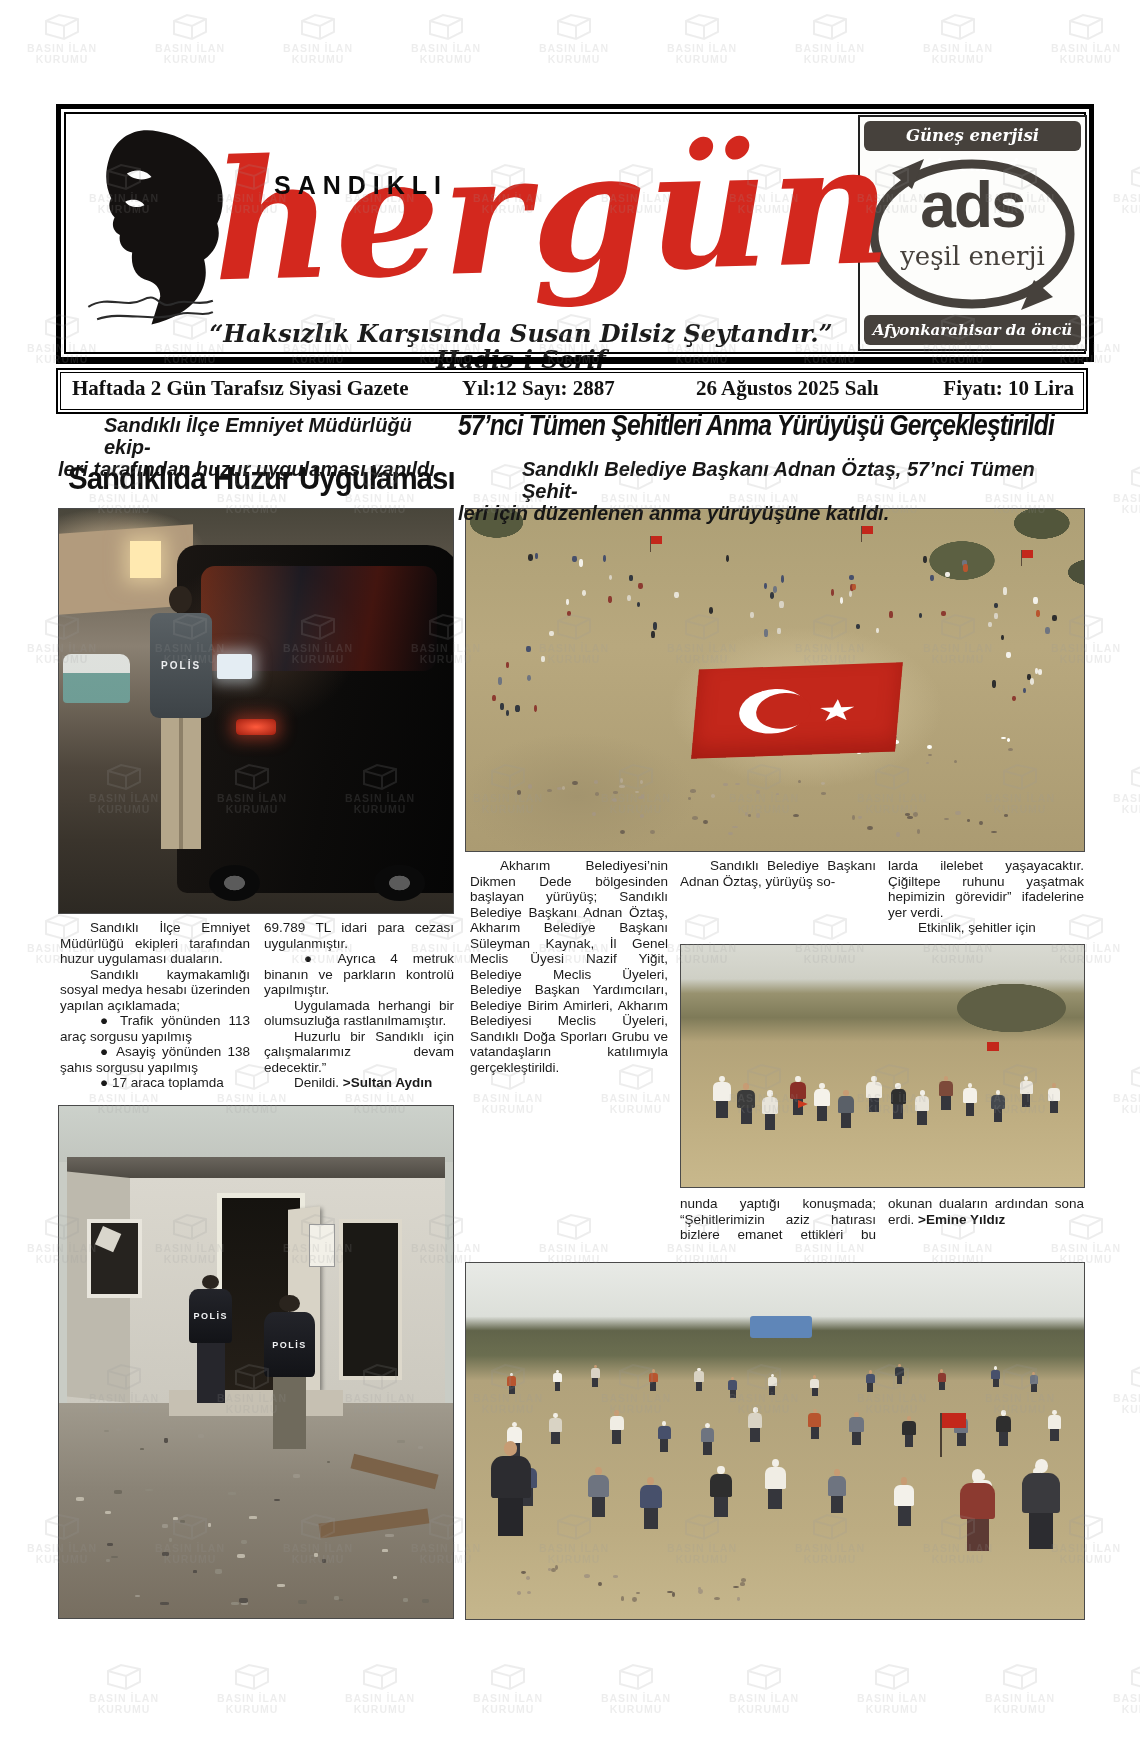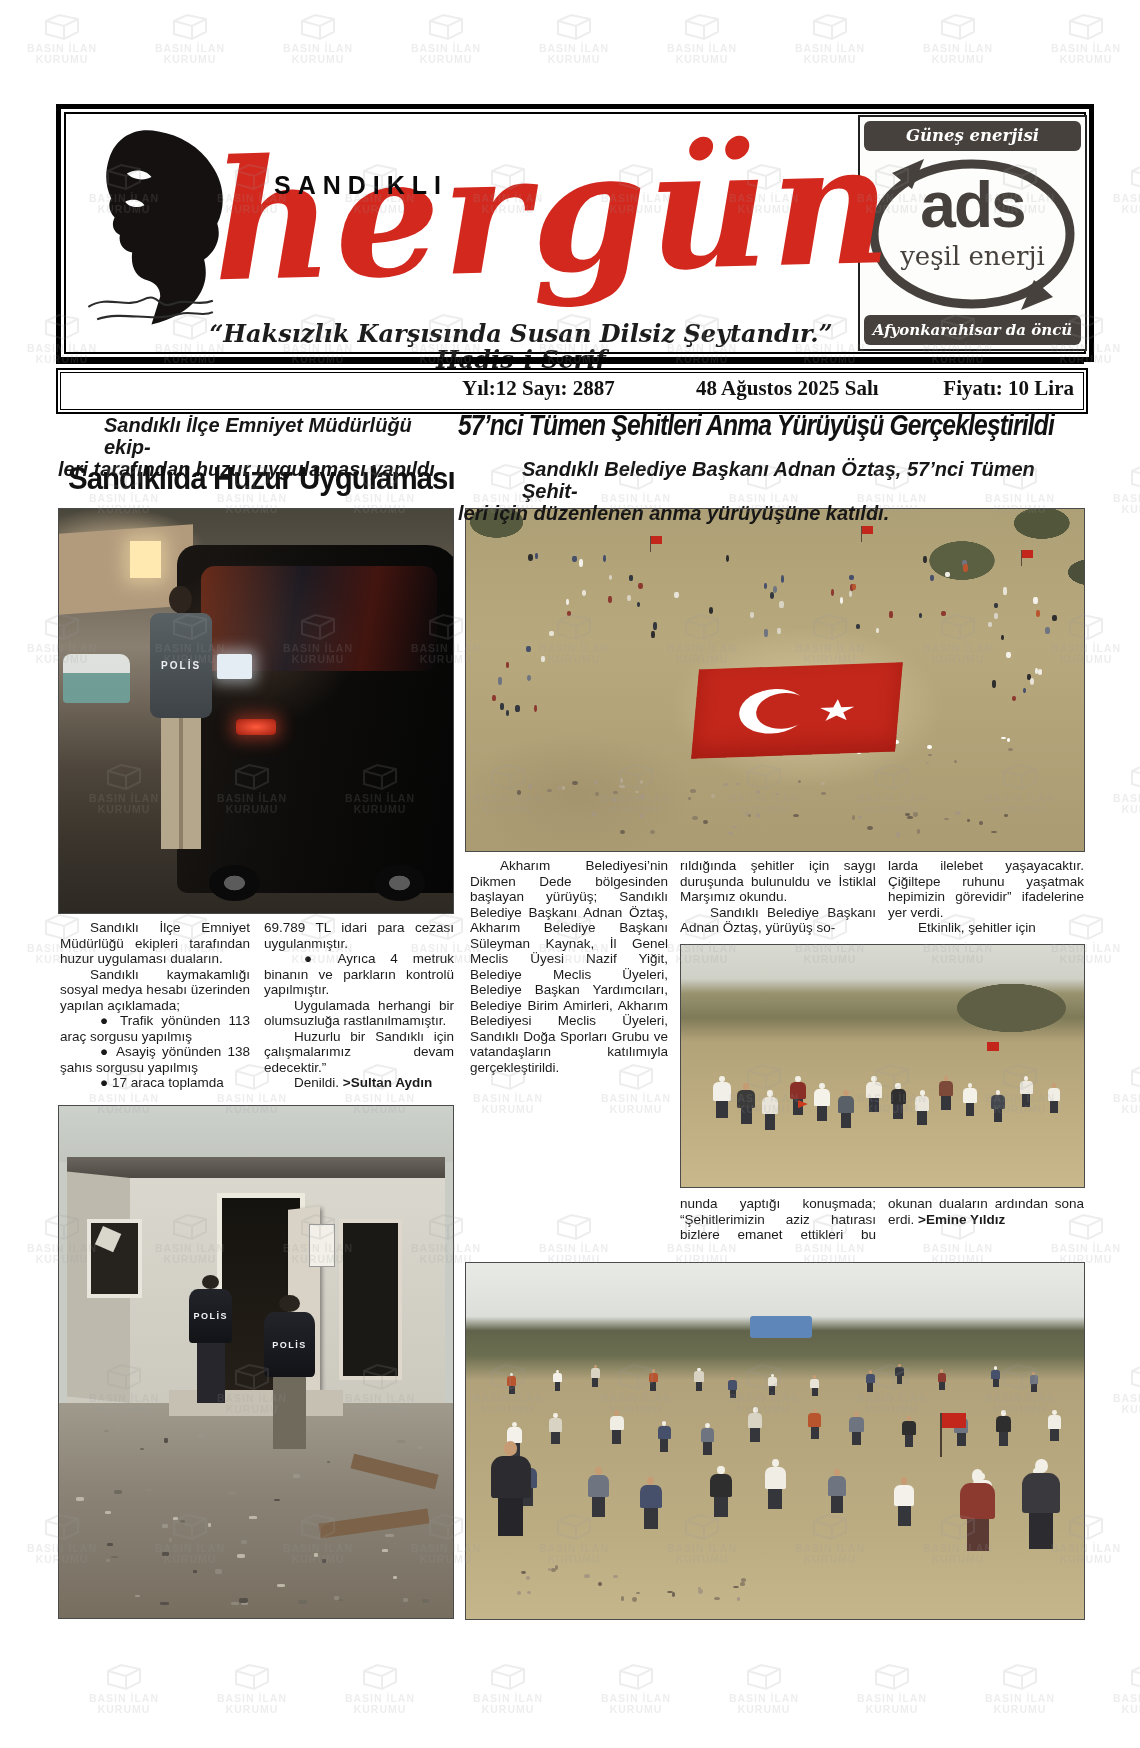--- a/index.html
+++ b/index.html
@@ -176,22 +176,23 @@
       </svg>
       <div class="ad-logo">ads</div>
       <div class="ad-sub">yeşil enerji</div>
       <div class="ad-banner bottom">Afyonkarahisar da öncü firma</div>
     </div>
   </div>
   <div class="mh-rule"></div>
 
   <div class="infobar">
     <div class="inner"></div>
+    <span class="ib-freq">Haftada 2 Gün Tarafsız Siyasi Gazete</span>
     <span class="ib-issue">Yıl:12 Sayı: 2887</span>
-    <span class="ib-date">48 Ağustos 2025 Salı</span>
+    <span class="ib-date">26 Ağustos 2025 Salı</span>
     <span class="ib-price">Fiyatı: 10 Lira</span>
   </div>
 
   <div class="kicker" style="left:58px;top:414px;width:398px;">
     <span class="l1" style="padding-left:46px;">Sandıklı İlçe Emniyet Müdürlüğü ekip-</span>
     <span class="l1">leri tarafından huzur uygulaması yapıldı.</span>
   </div>
   <div class="hl-left">Sandıklıda Huzur Uygulaması</div>
 
   <div class="photo photo1">
@@ -467,21 +468,20 @@
         <circle cx="52" cy="40" r="16" fill="#c3271b"></circle>
         <text x="72" y="50" font-size="26" fill="#fff">★</text>
       </svg>
     </span>
   </div>
 
   <div class="col" style="left:470px;top:858px;width:198px;height:400px;">
     <p>Akharım Belediyesi’nin Dikmen Dede bölgesinden başlayan yürüyüş; Sandıklı Belediye Başkanı Adnan Öztaş, Akharım Belediye Başkanı Süleyman Kaynak, İl Genel Meclis Üyesi Nazif Yiğit, Belediye Meclis Üyeleri, Belediye Başkan Yardımcıları, Belediye Birim Amirleri, Akharım Belediyesi Meclis Üyeleri, Sandıklı Doğa Sporları Grubu ve vatandaşların katılımıyla gerçekleştirildi.</p>
   </div>
   <div class="col" style="left:680px;top:858px;width:196px;height:82px;">
-    <p class="noind">rıldığında şehitler için saygı duruşunda bulunuldu ve İstiklal Marşımız okundu.</p>
     <p>Sandıklı Belediye Başkanı Adnan Öztaş, yürüyüş so-</p>
   </div>
   <div class="col" style="left:888px;top:858px;width:196px;height:82px;">
     <p class="noind">larda ilelebet yaşayacaktır. Çiğiltepe ruhunu yaşatmak hepimizin görevidir” ifadelerine yer verdi.</p>
     <p>Etkinlik, şehitler için</p>
   </div>
 
   <div class="photo photoW">
     <span class="lay">
         <span class="fig" style="left: 8%; top: 54%; height: 42px; width: 17.64px;">

